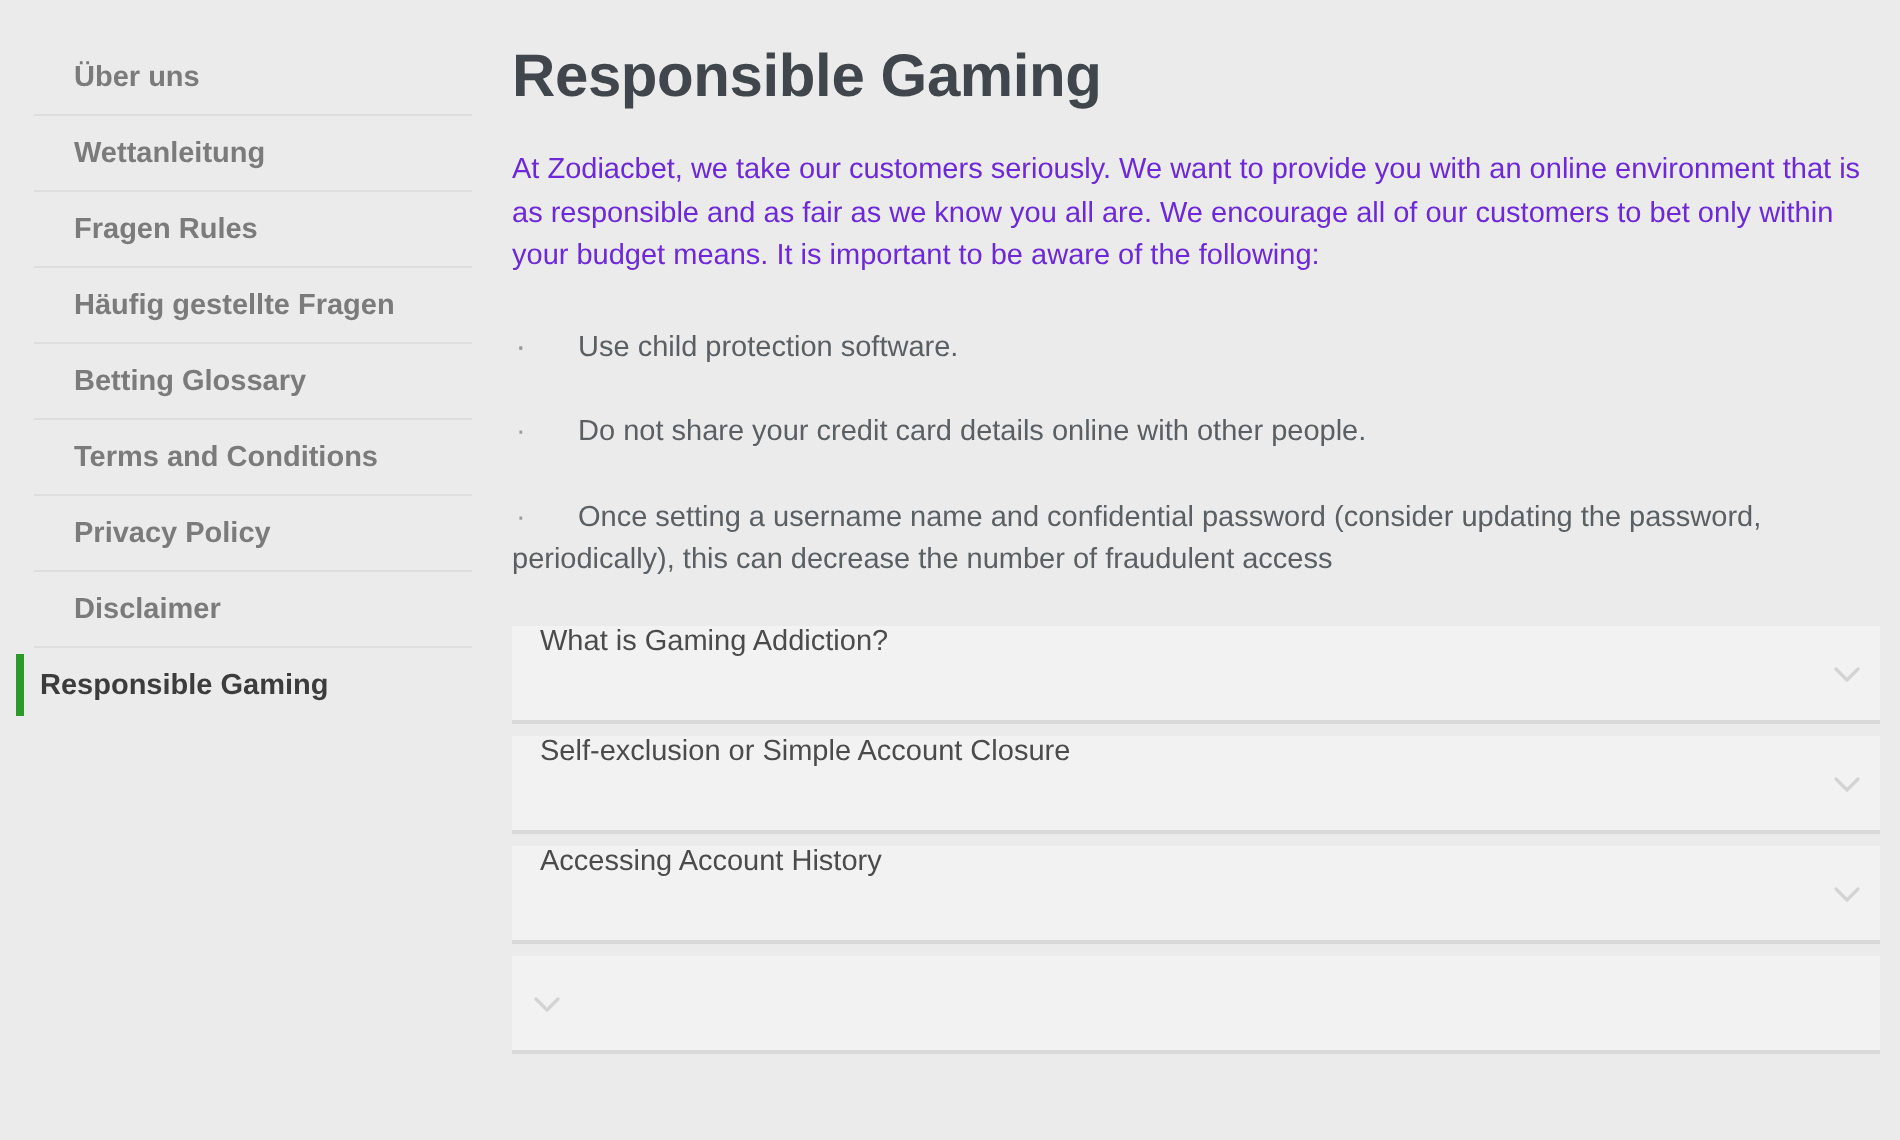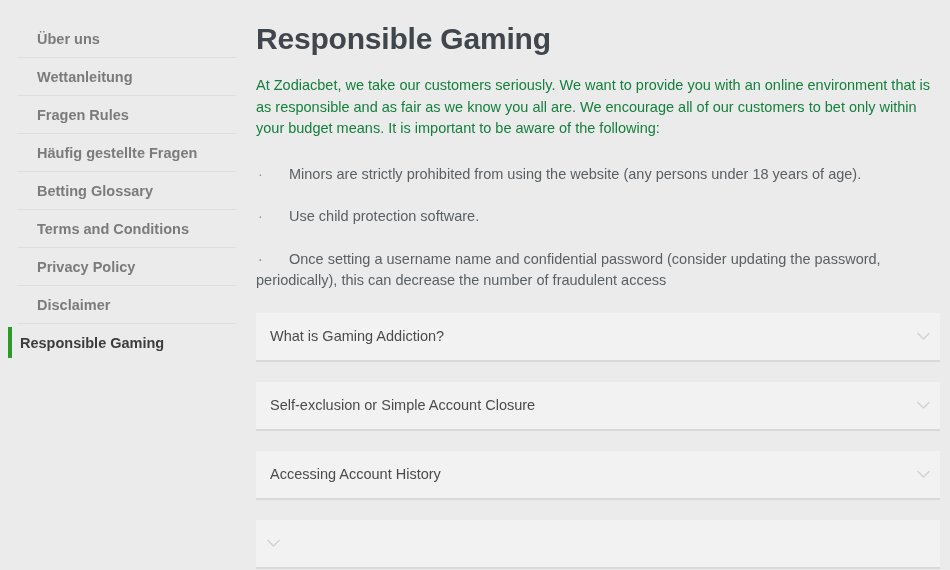--- a/index.html
+++ b/index.html
@@ -78,21 +78,21 @@
     font-weight: bold;
     color: #40464c;
     letter-spacing: -0.2px;
     margin-bottom: 20px;
     line-height: 1.1;
   }
 
   .intro {
     font-size: 14.5px;
     line-height: 21.5px;
-    color: #15803d;
+    color: #6d28d9;
     max-width: 684px;
     margin-bottom: 24px;
   }
 
   .bullets { list-style: none; max-width: 684px; }
 
   .bullet {
     position: relative;
     font-size: 14.5px;
     line-height: 21.5px;
@@ -116,23 +116,22 @@
   }
 
   
   .accordion { margin-top: 8px; }
 
   .acc-item {
     position: relative;
     background: #f2f2f2;
     border-bottom: 2px solid #d9d9d9;
     height: 49px;
-    margin-bottom: 20px;
+    margin-bottom: 6px;
     display: flex;
-    align-items: center;
     cursor: pointer;
   }
 
   .acc-label {
     font-size: 14.5px;
     color: #4b4b4b;
     padding-left: 14px;
     flex: 1 1 auto;
   }
 
@@ -187,28 +186,28 @@
 
   <main class="content">
 
     <h1 class="page-title">Responsible Gaming</h1>
 
     <p class="intro">At Zodiacbet, we take our customers seriously. We want to provide you with an online environment that is as responsible and as fair as we know you all are. We encourage all of our customers to bet only within your budget means. It is important to be aware of the following:</p>
 
     <ul class="bullets">
       <li class="bullet">
         <span class="dot">·</span>
-        <span class="btxt">Minors are strictly prohibited from using the website (any persons under 18 years of age).</span>
       </li>
       <li class="bullet">
         <span class="dot">·</span>
         <span class="btxt">Use child protection software.</span>
       </li>
       <li class="bullet">
         <span class="dot">·</span>
+        <span class="btxt">Do not share your credit card details online with other people.</span>
       </li>
       <li class="bullet">
         <span class="dot">·</span>
         <span class="btxt">Once setting a username name and confidential password (consider updating the password, periodically), this can decrease the number of fraudulent access</span>
       </li>
     </ul>
 
     <div class="accordion">
 
       <div class="acc-item">

